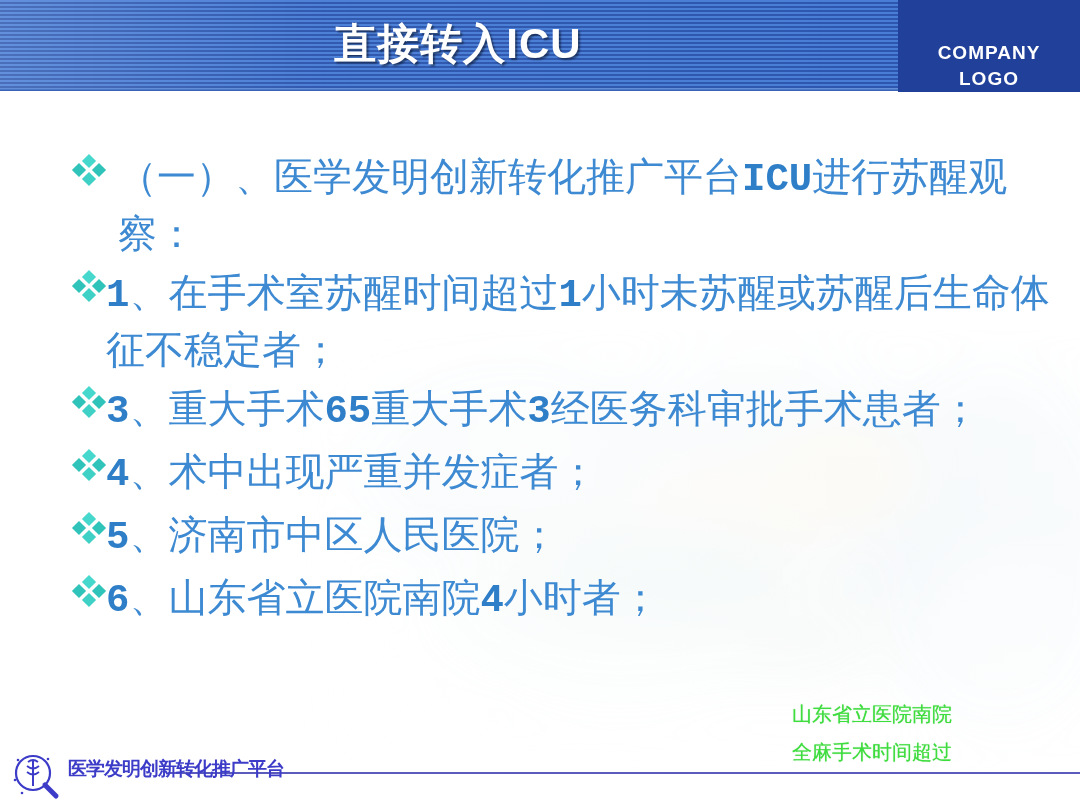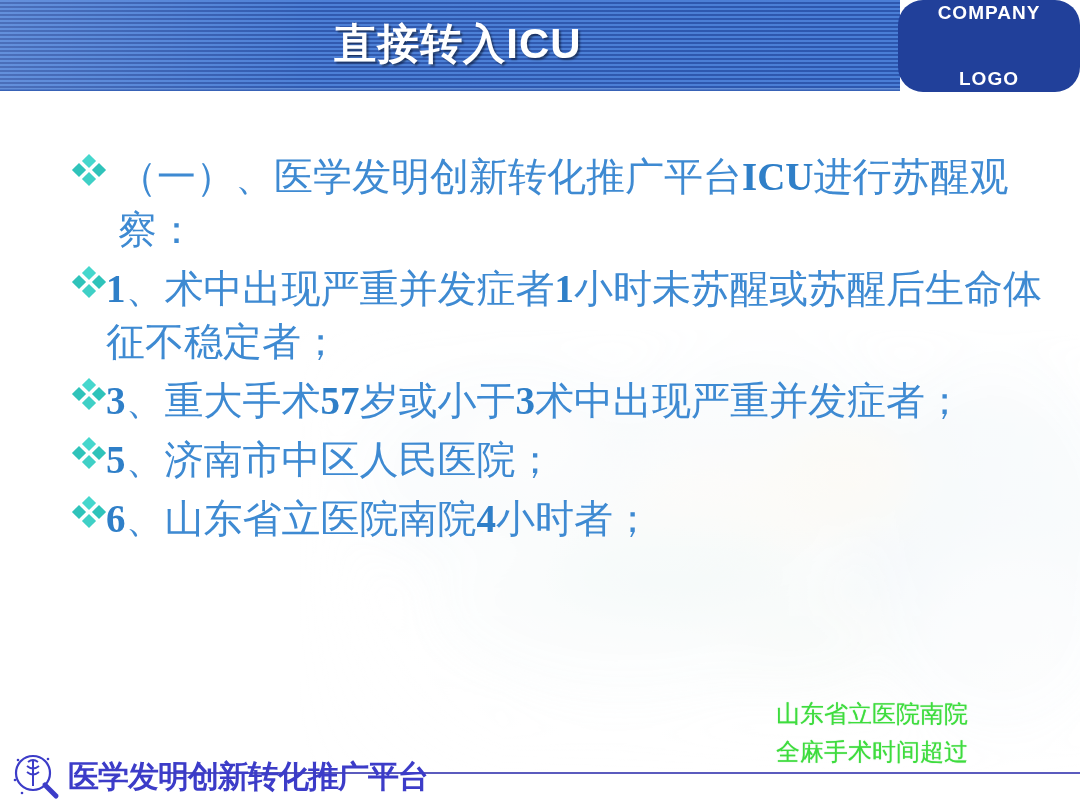--- a/index.html
+++ b/index.html
@@ -105,22 +105,21 @@
   .logo-block {
     position: absolute;
     left: 898px;
     top: 0;
     width: 182px;
     height: 92px;
     background: #21409a;
     display: flex;
     flex-direction: column;
     align-items: center;
-    justify-content: space-between;
-    border-radius: 25px;
+    justify-content: flex-end;
   }
   .logo-line {
     color: #ffffff;
     font-family: "Liberation Sans", "DejaVu Sans", sans-serif;
     font-weight: bold;
     font-size: 19px;
     letter-spacing: 1px;
     line-height: 26px;
   }
   .header-underline {
@@ -166,38 +165,38 @@
   .bullet-text {
     margin-left: 36px;
     color: #3e8ad2;
     font-size: 39px;
     line-height: 53px;
     font-family: "Liberation Serif", "DejaVu Serif", serif;
     letter-spacing: 0px;
     white-space: pre-wrap;
   }
   .bullet-text b {
-    font-family: Liberation Serif, serif;
+    font-family: Liberation Mono, monospace;
     font-weight: bold;
     color: #2f7fc8;
   }
   .row-intro .bullet-text {
     margin-left: 48px;
     text-indent: 0;
   }
 
   
   .hospital-names {
     position: absolute;
     right: 58px;
     top: 695px;
     width: 300px;
     text-align: center;
     color: #3ddd3d;
-    font-size: 24px;
+    font-size: 20px;
     line-height: 38px;
     font-family: "Liberation Serif", "DejaVu Serif", serif;
     text-shadow: 0 0 1px rgba(40,200,40,0.6);
   }
 
   
   .footer {
     position: absolute;
     left: 0;
     top: 740px;
@@ -211,21 +210,21 @@
     width: 56px;
     height: 56px;
   }
   .footer-text {
     position: absolute;
     left: 68px;
     top: 16px;
     color: #3c3cc8;
     font-family: "Liberation Sans", "DejaVu Sans", sans-serif;
     font-weight: bold;
-    font-size: 31px;
+    font-size: 19px;
     letter-spacing: -1px;
     white-space: nowrap;
   }
   .footer-rule {
     position: absolute;
     left: 168px;
     top: 32px;
     right: 0;
     height: 2px;
     background: #5b5bbe;
@@ -272,34 +271,43 @@
       <div class="bullet-text"><span>（一）、医学发明创新转化推广平台</span><b>ICU</b><span>进行苏醒观察：</span></div>
     </div>
 
     <div class="bullet-row">
       <div class="bullet-mark">
         <span class="d-top"></span>
           <span class="d-left"></span>
           <span class="d-right"></span>
           <span class="d-bot"></span>
       </div>
-      <div class="bullet-text"><b>1</b><span>、术中出现严重并发症者</span><b>1</b><span>小时未苏醒或苏醒后生命体征不稳定者；</span></div>
-    </div>
-
-
-    <div class="bullet-row">
-      <div class="bullet-mark">
-        <span class="d-top"></span>
-          <span class="d-left"></span>
-          <span class="d-right"></span>
-          <span class="d-bot"></span>
-      </div>
-      <div class="bullet-text"><b>3</b><span>、重大手术</span><b>57</b><span>岁或小于</span><b>3</b><span>术中出现严重并发症者；</span></div>
-    </div>
-
+      <div class="bullet-text"><b>1</b><span>、在手术室苏醒时间超过</span><b>1</b><span>小时未苏醒或苏醒后生命体征不稳定者；</span></div>
+    </div>
+
+
+    <div class="bullet-row">
+      <div class="bullet-mark">
+        <span class="d-top"></span>
+          <span class="d-left"></span>
+          <span class="d-right"></span>
+          <span class="d-bot"></span>
+      </div>
+      <div class="bullet-text"><b>3</b><span>、重大手术</span><b>65</b><span>重大手术</span><b>3</b><span>经医务科审批手术患者；</span></div>
+    </div>
+
+    <div class="bullet-row">
+      <div class="bullet-mark">
+        <span class="d-top"></span>
+          <span class="d-left"></span>
+          <span class="d-right"></span>
+          <span class="d-bot"></span>
+      </div>
+      <div class="bullet-text"><b>4</b><span>、术中出现严重并发症者；</span></div>
+    </div>
 
     <div class="bullet-row">
       <div class="bullet-mark">
         <span class="d-top"></span>
           <span class="d-left"></span>
           <span class="d-right"></span>
           <span class="d-bot"></span>
       </div>
       <div class="bullet-text"><b>5</b><span>、济南市中区人民医院；</span></div>
     </div>

